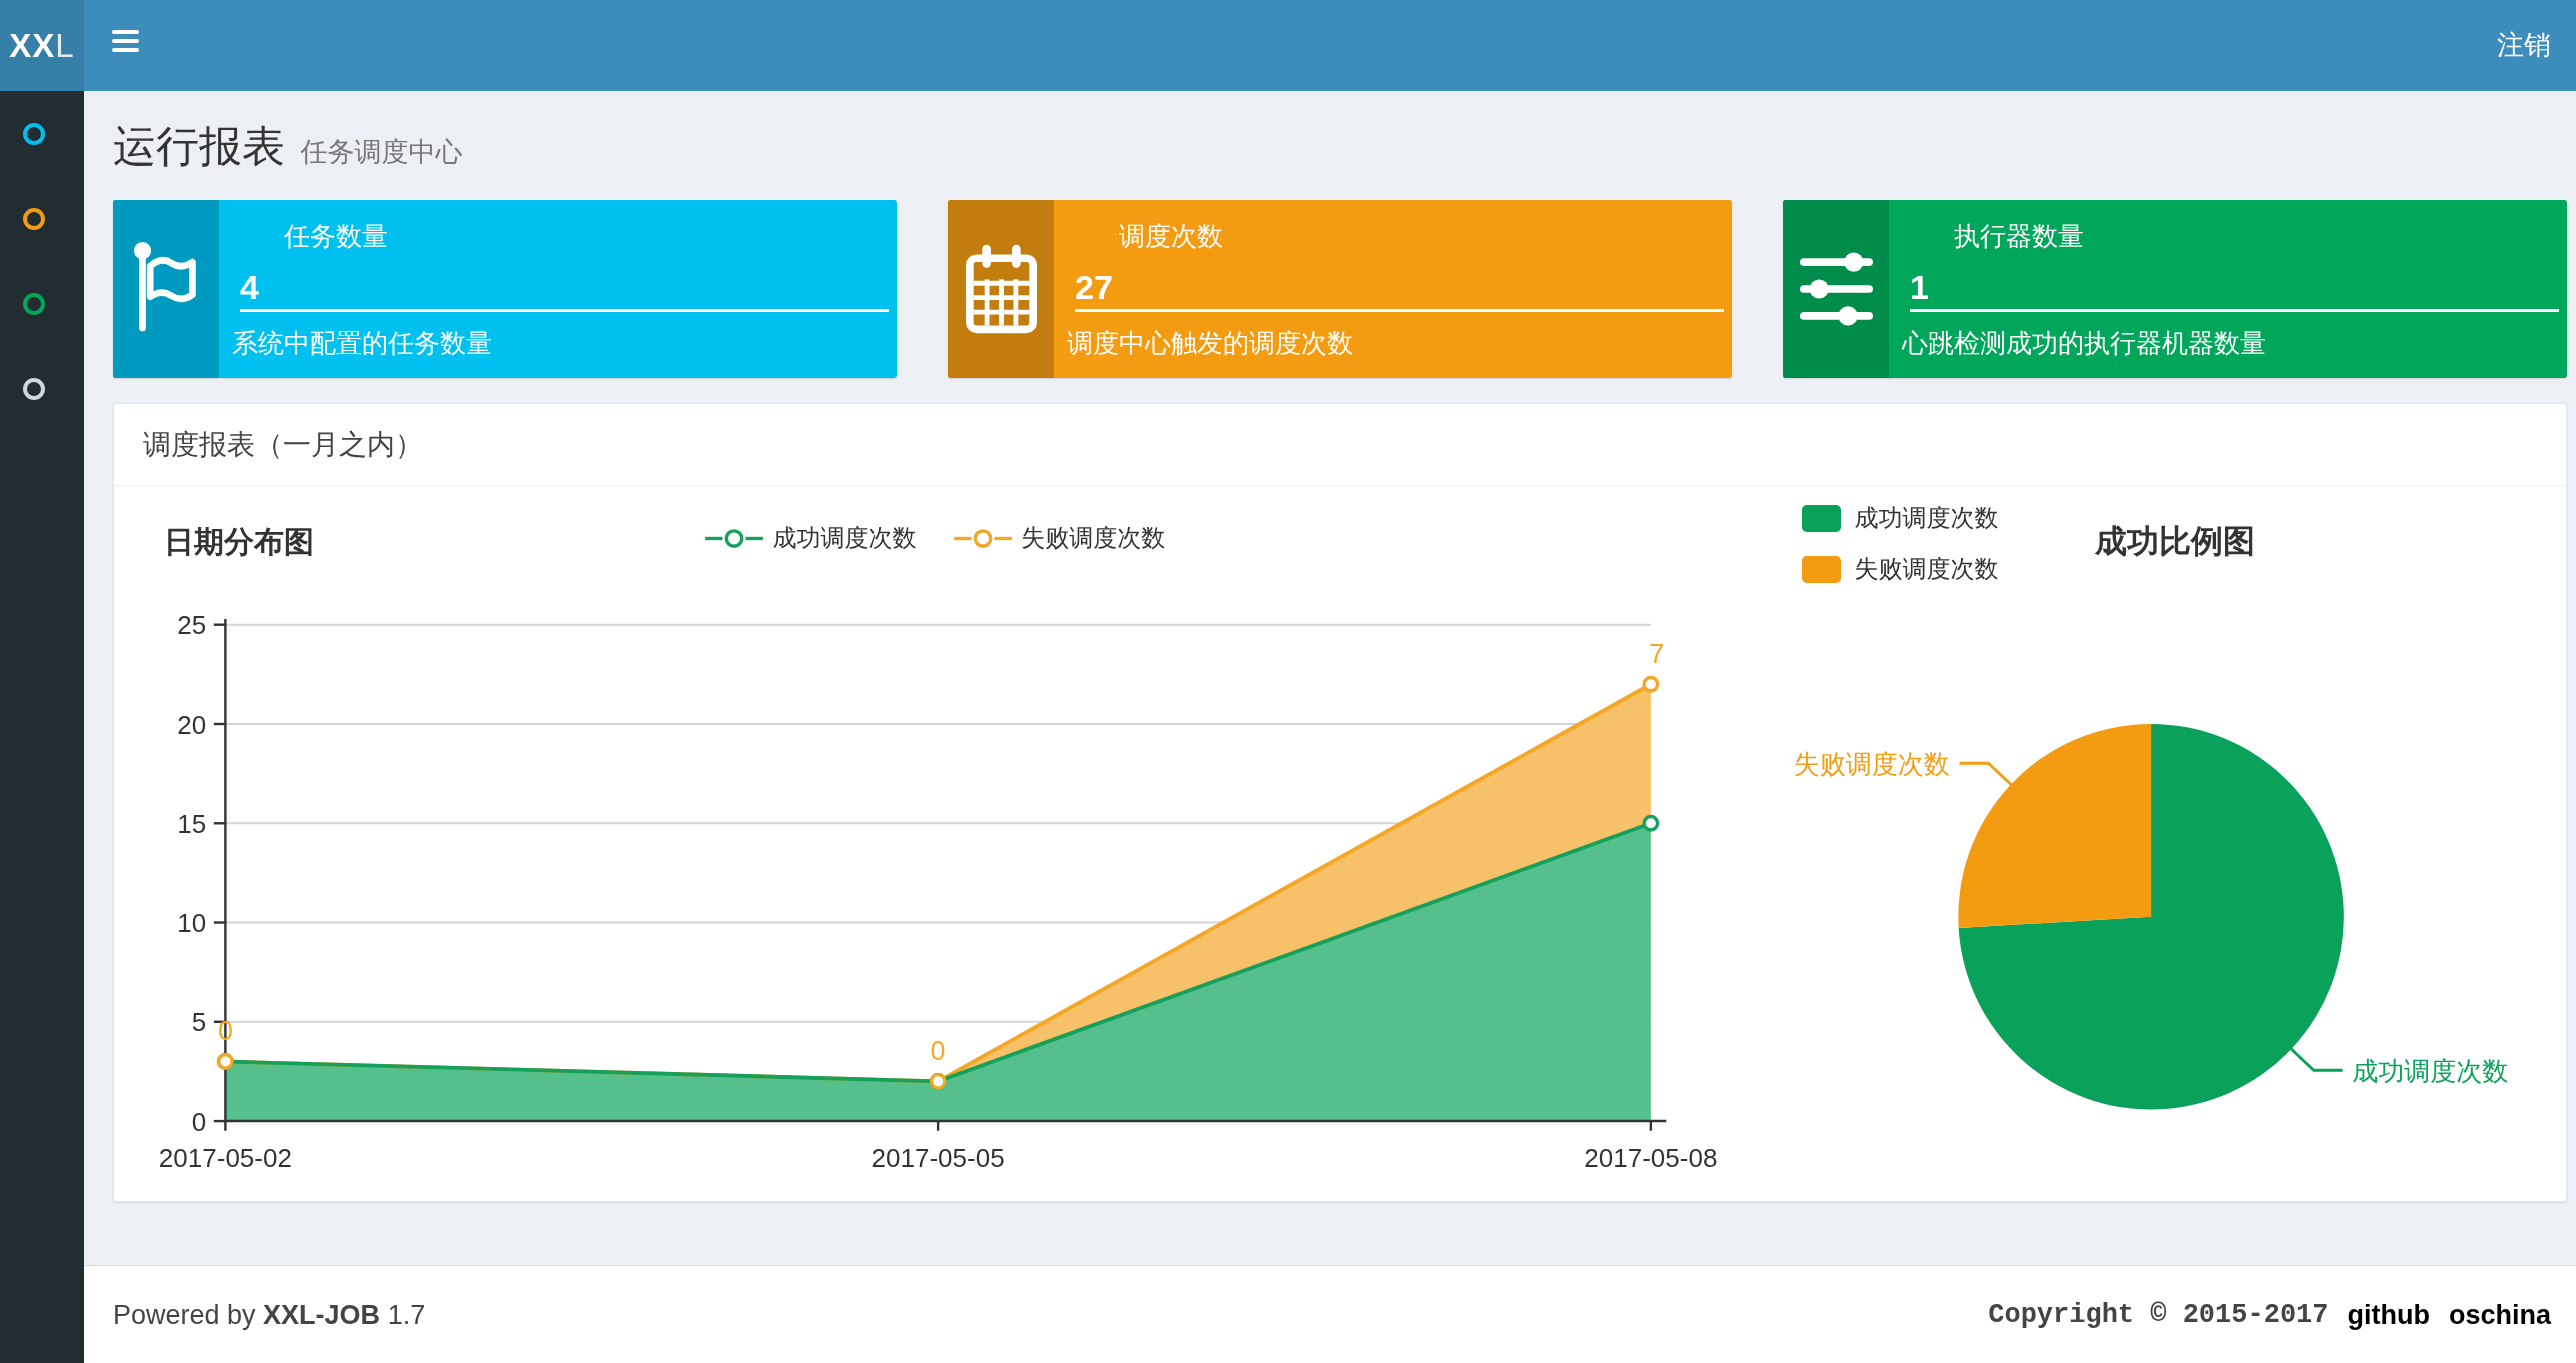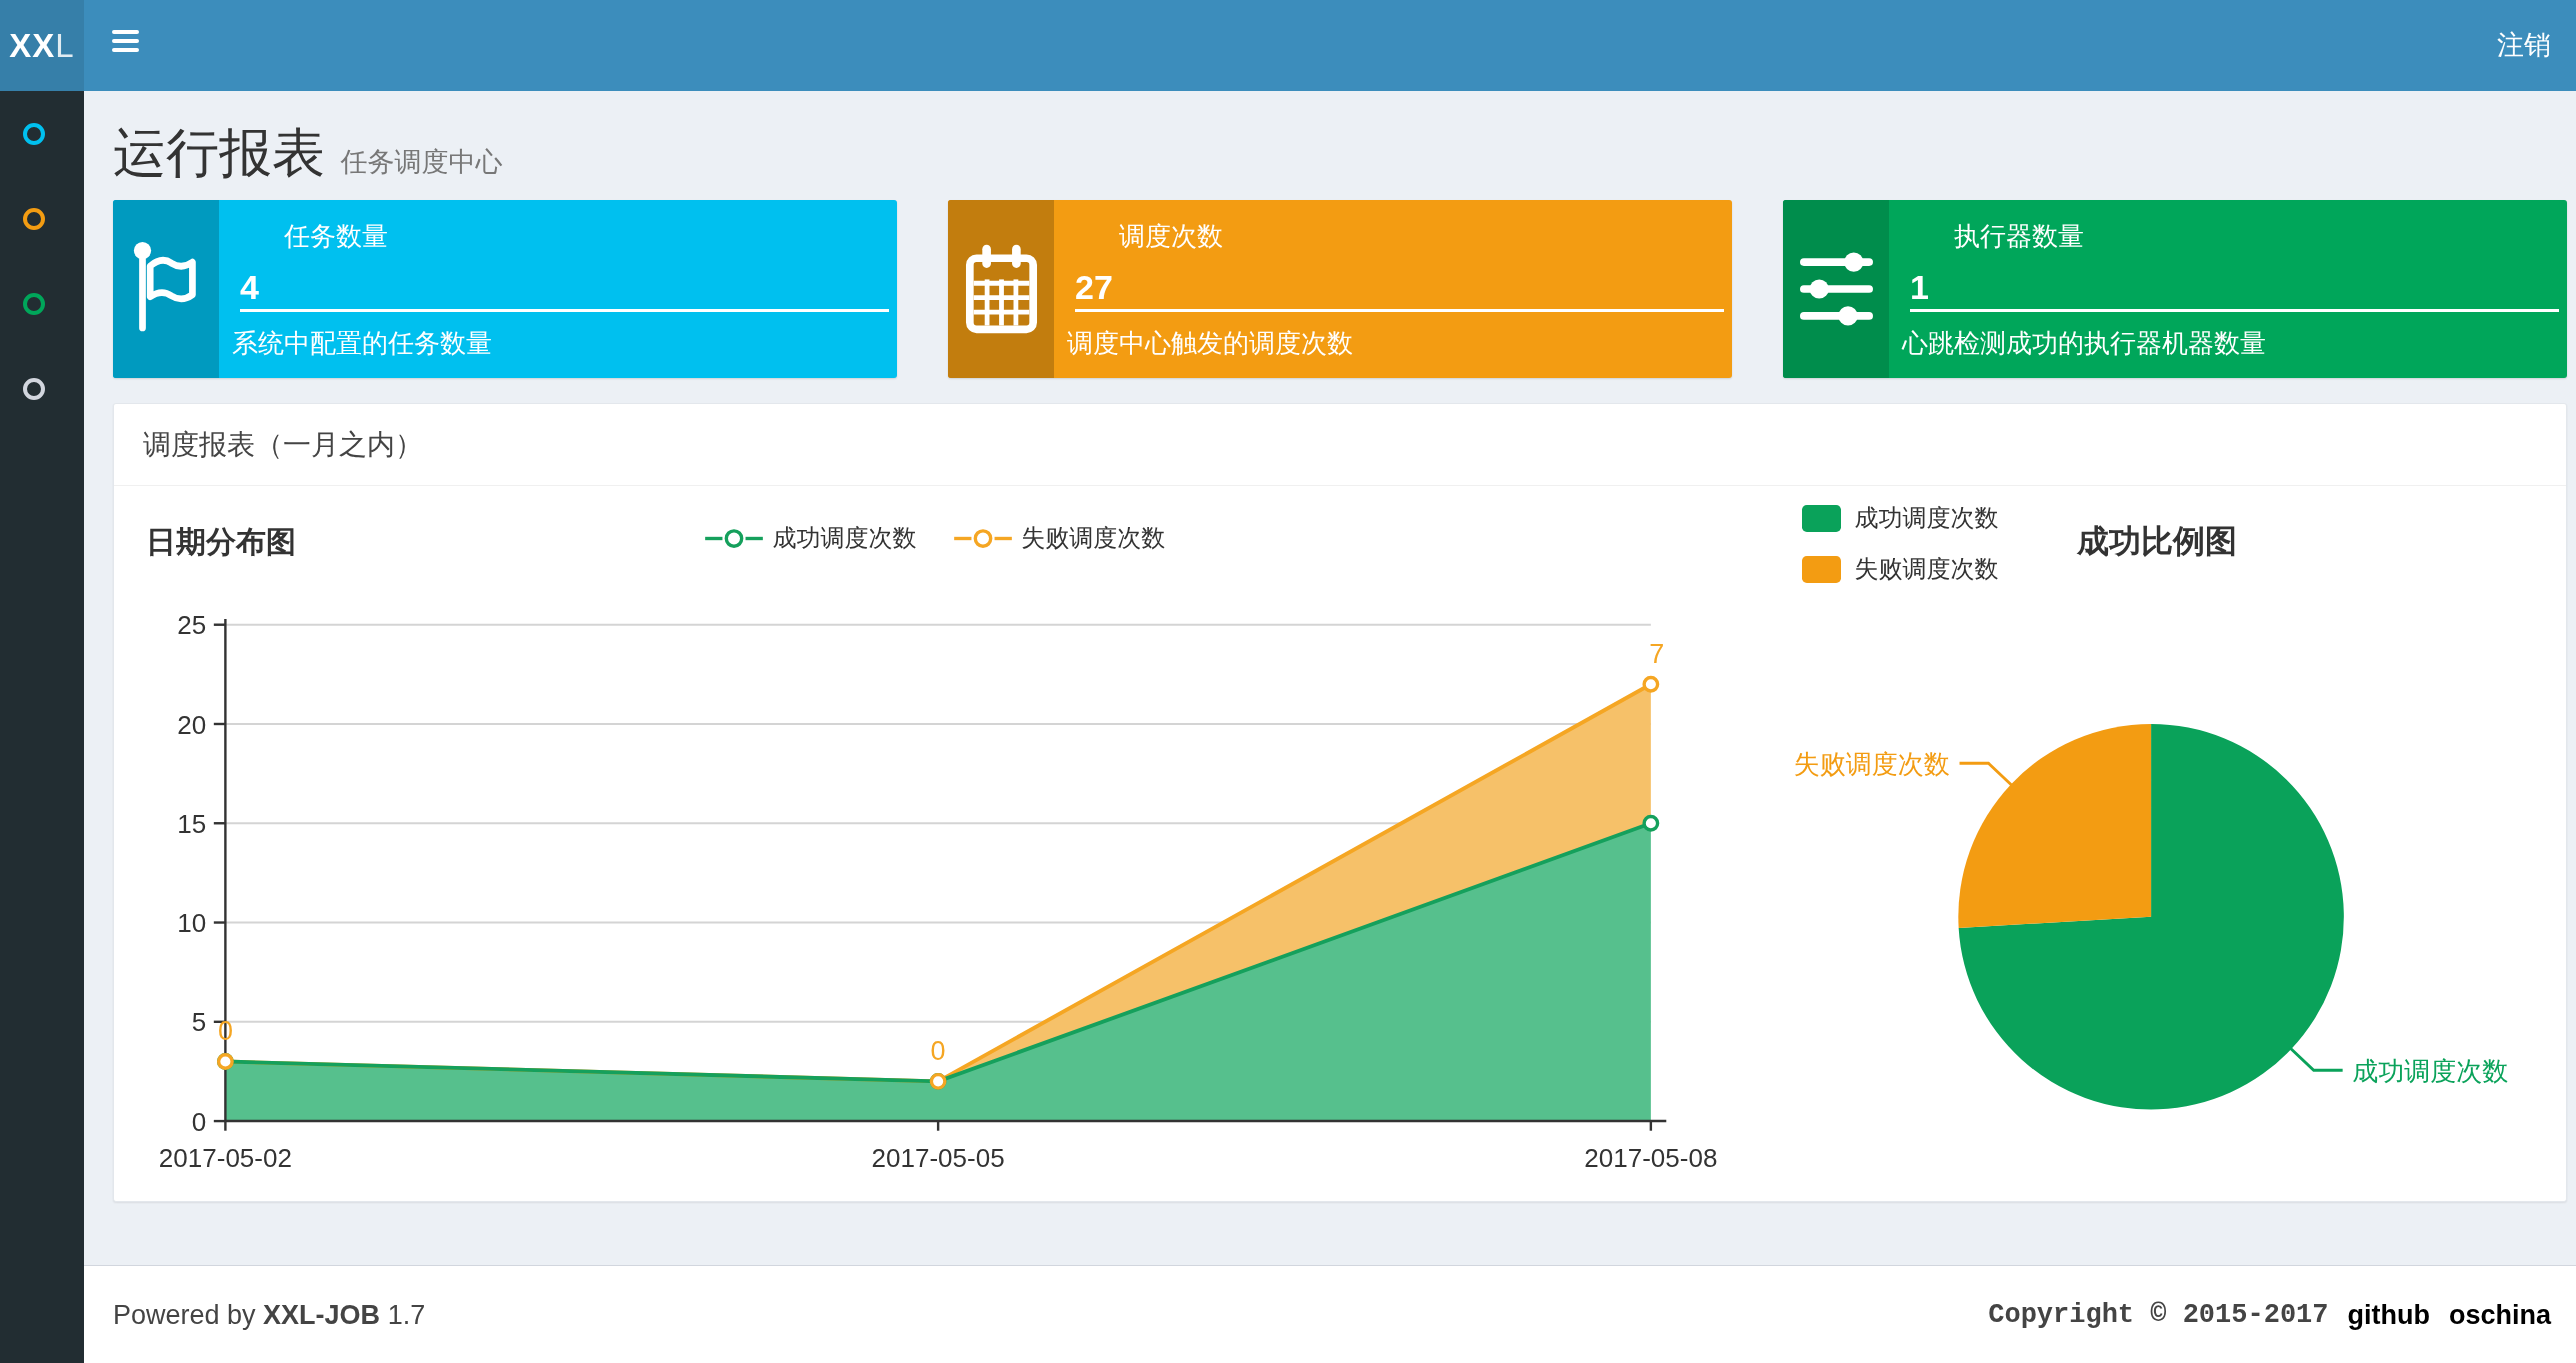--- a/index.html
+++ b/index.html
@@ -20,42 +20,42 @@
             color:#fff; font-size:27px; cursor:pointer; }
 
   
   .sidebar { position:absolute; left:0; top:91px; width:84px; height:1273px; background:#222d32; }
   .side-item { height:85px; display:flex; align-items:center; padding-left:23px; cursor:pointer; }
   .ring { width:22px; height:22px; border:4.3px solid #d2d6de; border-radius:50%; }
 
   
   .content { position:absolute; left:84px; top:91px; width:2492px; height:1174px; background:#ecf0f5; }
   .page-header { position:absolute; left:29px; top:27px; }
-  .page-header h1 { font-size:53px; font-weight:500; color:#333; display:inline; }
+  .page-header h1 { font-size:43px; font-weight:500; color:#333; display:inline; }
   .page-header small { font-size:27px; font-weight:normal; color:#777; margin-left:15.4px; }
 
   
   .info-box { position:absolute; top:109px; width:784px; height:178px; border-radius:2.9px;
               box-shadow:0 1px 1.9px rgba(0,0,0,.12); color:#fff; }
   .ib-0 { left:29px; } .ib-1 { left:864px; } .ib-2 { left:1699px; }
   .ib-icon { position:absolute; left:0; top:0; width:106px; height:178px; border-radius:2.9px 0 0 2.9px;
              display:flex; align-items:center; justify-content:center; }
   .ib-body { position:absolute; left:106px; right:0; top:0; bottom:0; padding:19px 9.6px 0 21px; }
   .ib-label { font-size:26px;margin-left:44px; }
   .ib-number { font-size:34px; font-weight:bold; margin-top:13.5px; }
   .ib-divider { position:absolute; left:21px; right:7.7px; top:109px; height:2.9px; background:#fff; }
   .ib-desc { position:absolute; left:13px; top:126px; font-size:26px; }
 
   
   .panel { position:absolute; left:29px; top:312px; width:2454px; height:799px; background:#fff;
            border:1px solid #e3e7ec; border-radius:2.9px; box-shadow:0 1px 1.9px rgba(0,0,0,.08); }
   .panel-header { height:82px; line-height:82px; padding-left:29px; font-size:28px; color:#444;
                   border-bottom:1px solid #f0f0f0; }
   .panel-svg { position:absolute; left:0; top:0; width:2454px; height:799px; }
-  .chart-title { position:absolute; font-weight:bold; color:#333; }
+  .chart-title { position:absolute; font-weight:bold; color:#333;margin-left:18px; }
   .line-title { left:32px; top:118px; font-size:30px; }
   .pie-title { left:1963px; top:116px; font-size:32px; }
 
   .line-legend { position:absolute; left:591px; top:118px; display:flex; gap:37px; }
   .legend-item { display:flex; align-items:center; gap:9.6px; cursor:pointer; }
   .lg-marker line { stroke:currentColor; stroke-width:3.5; }
   .lg-marker circle { fill:#fff; stroke:currentColor; stroke-width:3.5; }
   .lg-text { color:#333; font-size:24px; }
 
   .pie-legend { position:absolute; left:1688px; top:98px; }

